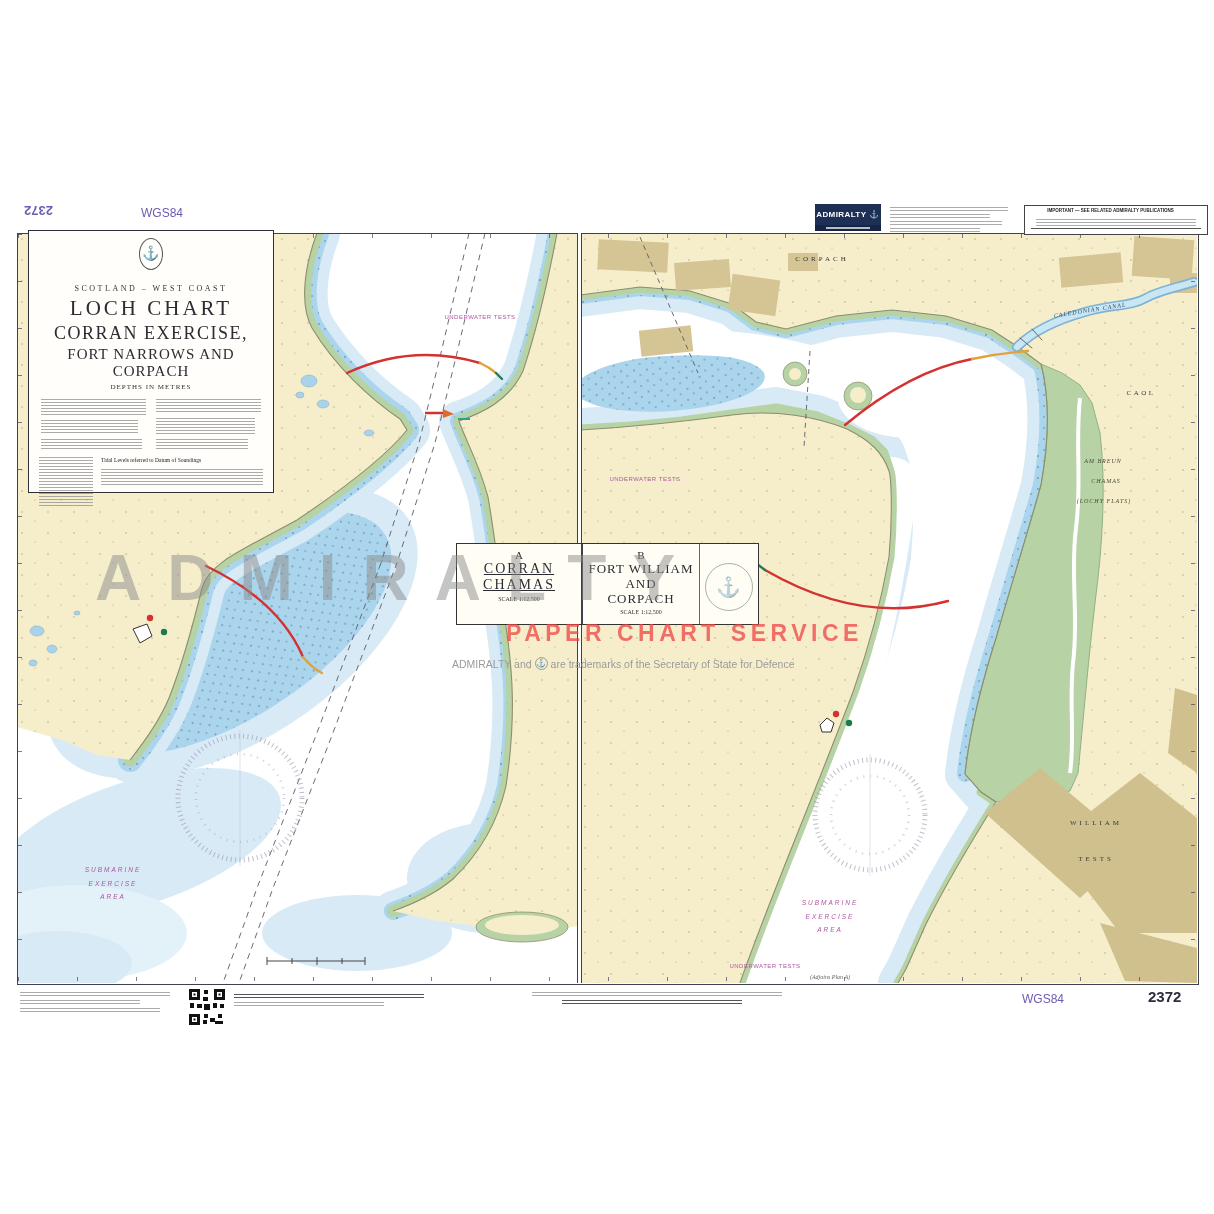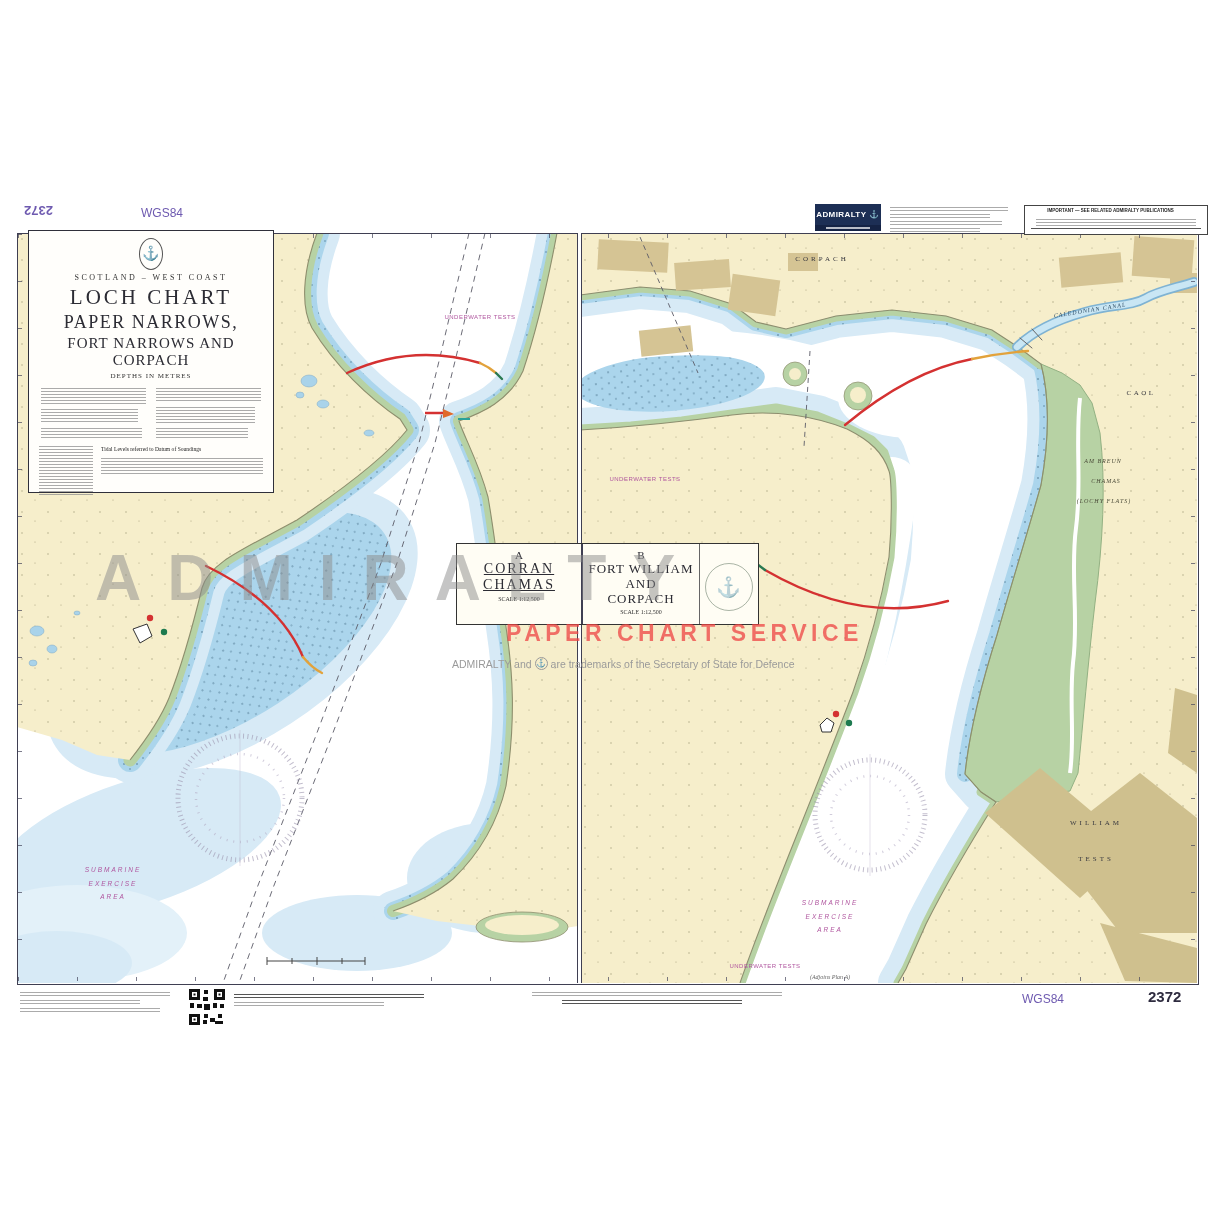--- a/index.html
+++ b/index.html
@@ -21,21 +21,21 @@
   .logo{left:815px;top:204px;width:66px;height:27px;z-index:7;font-family:"Liberation Sans",sans-serif;}
   .logo-main{height:21px;background:#1d2f55;color:#fff;display:flex;align-items:center;justify-content:center;gap:3px;font-size:8px;font-weight:bold;letter-spacing:.4px;}
   .logo-strip{height:6px;background:#152344;display:flex;align-items:center;justify-content:center;}
   .logo-strip span{display:block;width:44px;height:2px;background:rgba(255,255,255,.7);}
   
   .notice{left:1024px;top:205px;width:182px;height:28px;border:1px solid #444;background:#fff;z-index:7;overflow:hidden;}
   .notice-title{width:330px;text-align:center;font-family:"Liberation Sans",sans-serif;font-size:9px;font-weight:bold;color:#222;transform:scale(.5);transform-origin:left top;margin:2px 0 0 3px;white-space:nowrap;}
   
   .tb{left:28px;top:230px;width:244px;height:261px;background:#fffefb;border:1.5px solid #2f2f3a;z-index:5;text-align:center;}
   .crest{display:inline-block;width:22px;height:30px;border:1px solid #555;border-radius:50%;line-height:30px;font-size:14px;color:#3a3a46;margin-top:7px;}
-  .tb-region{font-size:8px;letter-spacing:2.5px;margin-top:3px;color:#333;}
+  .tb-region{font-size:8px;letter-spacing:2.5px;margin-top:14px;color:#333;}
   .tb-t1{font-size:21px;letter-spacing:3px;margin-top:3px;}
   .tb-t2{font-size:18px;letter-spacing:1.5px;margin-top:2px;}
   .tb-t3{font-size:15px;letter-spacing:1px;margin-top:2px;}
   .tb-depths{font-size:7px;letter-spacing:1px;margin-top:3px;color:#333;}
   .tb-cols{display:flex;gap:10px;padding:0 12px;margin-top:8px;text-align:left;}
   .tb-cols>div{flex:1;}
   .tb-bottom{display:flex;gap:8px;padding:0 10px;margin-top:6px;align-items:flex-start;}
   .tb-caption{font-size:9px;transform:scale(.62);transform-origin:left top;white-space:nowrap;color:#222;}
   
   .ptb{left:456px;top:543px;width:301px;height:80px;background:#fffdf4;border:1.2px solid #333;display:flex;z-index:4;text-align:center;}
@@ -310,21 +310,21 @@
   <div class="abs notice">
     <div class="notice-title">IMPORTANT — SEE RELATED ADMIRALTY PUBLICATIONS</div>
     <div class="bars" style="width:160px;height:7px;margin:1px auto 0;"></div>
     <div class="barsD" style="width:170px;height:3px;margin:2px auto 0;"></div>
   </div>
 
   <div class="abs tb">
     <div><span class="crest">⚓</span></div>
     <div class="tb-region">SCOTLAND – WEST COAST</div>
     <div class="tb-t1">LOCH CHART</div>
-    <div class="tb-t2">PAPER NARROWS,</div>
+    <div class="tb-t2">CORRAN EXERCISE,</div>
     <div class="tb-t3">FORT NARROWS AND CORPACH</div>
     <div class="tb-depths">DEPTHS IN METRES</div>
     <div class="tb-cols">
       <div>
         <div class="bars" style="width:100%;height:16px;margin-bottom:5px;"></div>
         <div class="bars" style="width:92%;height:14px;margin-bottom:5px;"></div>
         <div class="bars" style="width:96%;height:12px;"></div>
       </div>
       <div>
         <div class="bars" style="width:100%;height:14px;margin-bottom:5px;"></div>

